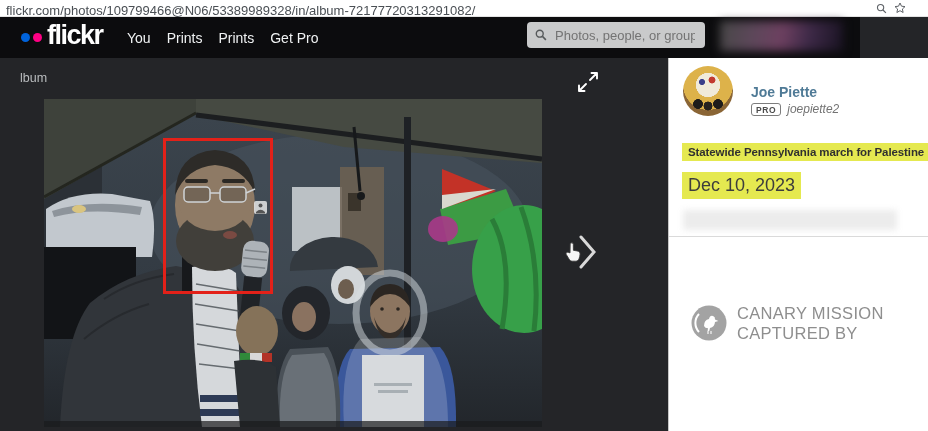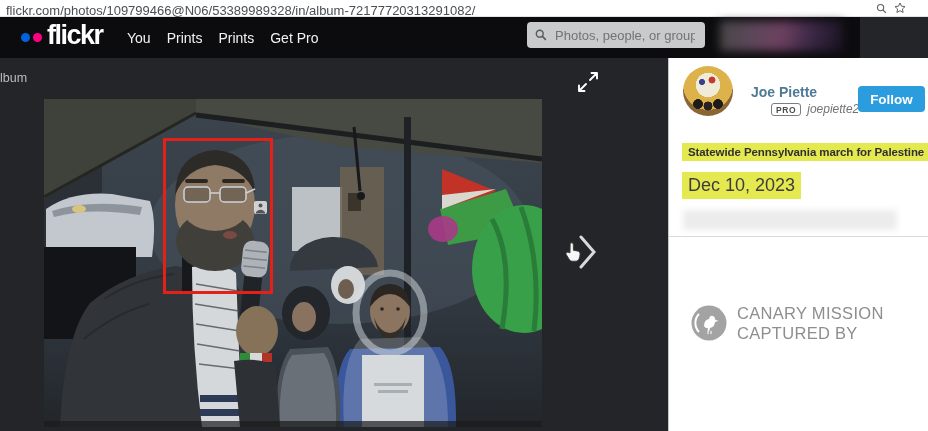--- a/index.html
+++ b/index.html
@@ -23,42 +23,42 @@
   .search{position:absolute;left:527px;top:5px;width:178px;height:26px;background:#c9cacb;
           border-radius:4px;display:flex;align-items:center;padding:0 8px;box-sizing:border-box;}
   .search input{border:none;outline:none;background:transparent;font-size:13px;color:#333;
                 width:100%;margin-left:6px;font-family:"Liberation Sans",sans-serif;}
   .search input::placeholder{color:#737373;}
   .header-blur{position:absolute;left:720px;top:4px;width:123px;height:30px;
       background:linear-gradient(100deg,#474747 0%,#5d475a 28%,#6d4060 50%,#3d2947 72%,#191322 100%);
       filter:blur(5px);}
   
   .viewer{position:absolute;left:0;top:58px;width:668px;height:373px;background:#242528;}
-  .album-label{position:absolute;left:0px;top:13px;color:#b9bcbe;font-size:12.5px;cursor:pointer;}
+  .album-label{position:absolute;left:0px;top:13px;color:#b9bcbe;font-size:12.5px;cursor:pointer;padding-left:20px;}
   .expand-btn{position:absolute;left:576px;top:12px;width:24px;height:24px;cursor:pointer;}
   .next-btn{position:absolute;left:578px;top:176px;width:20px;height:36px;cursor:pointer;}
   .cursor-hand{position:absolute;left:565px;top:184px;width:17px;height:21px;pointer-events:none;}
   
   .photo{position:absolute;left:44px;top:99px;width:498px;height:328px;overflow:hidden;cursor:pointer;}
   .photo svg{display:block;}
   .face-box{position:absolute;left:119px;top:39px;width:110px;height:156px;
             border:3px solid #e32119;box-sizing:border-box;}
   
   .sidebar{position:absolute;left:668px;top:58px;width:260px;height:403px;background:#fff;
            border-left:1px solid #c6c6c6;box-sizing:border-box;}
   .avatar{position:absolute;left:14px;top:8px;width:50px;height:50px;border-radius:50%;cursor:pointer;
      background:
        radial-gradient(circle at 30% 76%, #1e1c1a 0 9%, rgba(0,0,0,0) 10%),
        radial-gradient(circle at 50% 80%, #26221e 0 9%, rgba(0,0,0,0) 10%),
        radial-gradient(circle at 70% 76%, #1e1c1a 0 9%, rgba(0,0,0,0) 10%),
        radial-gradient(circle at 58% 28%, #c23a30 0 7%, rgba(0,0,0,0) 8%),
        radial-gradient(circle at 38% 32%, #3a3f8a 0 6%, rgba(0,0,0,0) 7%),
        radial-gradient(circle at 50% 38%, #f0ead9 0 30%, #ddb24a 31% 62%, #8a6535 63% 100%);}
   .owner-name{position:absolute;left:82px;top:26px;font-size:14px;font-weight:600;color:#4f7a96;cursor:pointer;}
-  .owner-sub{position:absolute;left:82px;top:44px;display:flex;align-items:center;gap:6px;margin-left:20px;}
+  .owner-sub{position:absolute;left:82px;top:44px;display:flex;align-items:center;gap:6px;}
   .pro-badge{font-size:8.5px;font-weight:700;color:#4c4c4c;border:1px solid #7d7d7d;border-radius:3px;
              padding:1px 4px 0;letter-spacing:.6px;line-height:10px;height:10px;}
   .owner-username{font-size:12px;color:#737373;font-style:italic;}
   .follow-btn{position:absolute;left:189px;top:28px;width:67px;height:26px;background:#2b9ddf;
               border:none;border-radius:4px;color:#fff;font-size:13.5px;font-weight:600;
               font-family:"Liberation Sans",sans-serif;cursor:pointer;}
   .hl{position:absolute;left:13px;background:#e5e950;padding:3px 6px;white-space:nowrap;}
   .photo-title{top:85px;font-size:11.5px;font-weight:700;color:#303030;letter-spacing:-.1px;}
   .photo-date{top:114px;font-size:18px;color:#3d3d3d;}
   .redacted-blur{position:absolute;left:14px;top:152px;width:214px;height:20px;background:#ececec;
@@ -226,21 +226,20 @@
     </div>
   </div>
 
   <div class="sidebar">
     <div class="avatar"></div>
     <span class="owner-name">Joe Piette</span>
     <span class="owner-sub">
       <span class="pro-badge">PRO</span>
       <span class="owner-username">joepiette2</span>
     </span>
-    <button class="follow-btn">Follow</button>
 
     <span class="hl photo-title">Statewide Pennsylvania march for Palestine</span>
     <span class="hl photo-date">Dec 10, 2023</span>
 
     <div class="redacted-blur"></div>
     <div class="divider"></div>
 
     <div class="watermark">
       <svg width="36" height="36" viewBox="0 0 36 36">
         <circle cx="18" cy="18" r="17.5" fill="#a3a3a3"></circle>

